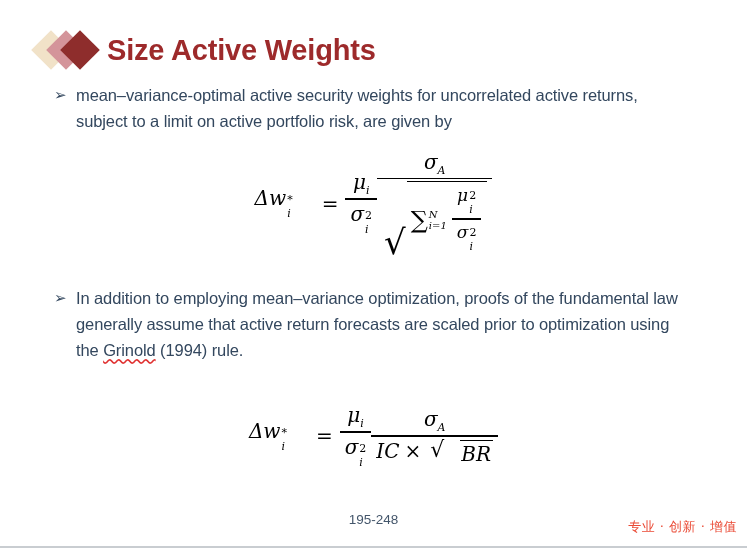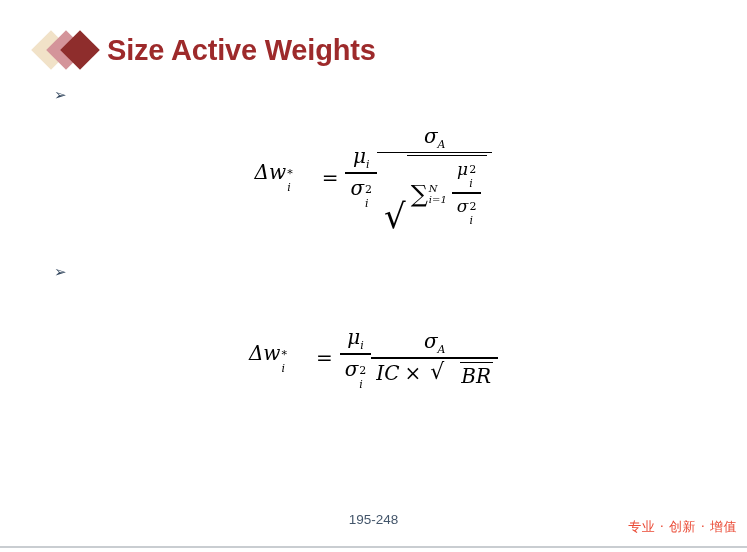--- a/index.html
+++ b/index.html
@@ -248,20 +248,21 @@
     <span class="dia dia-2"></span>
     <span class="dia dia-3"></span>
   </div>
   <div class="slide-title">Size Active Weights</div>
 </div>
 
 <div class="body-area">
 
   <div class="bullet">
     <span class="bullet-marker">➢</span>
+    <span class="bullet-text">mean–variance-optimal active security weights for uncorrelated active returns, subject to a limit on active portfolio risk, are given by</span>
   </div>
 
   <div class="formula-block formula-1">
     <span class="eq">
       <span class="lhs">
         <span>Δw</span>
         <span class="sup-sub">
           <span class="sp">*</span>
           <span class="sb">i</span>
         </span>
@@ -309,20 +310,21 @@
               </span>
             </span>
           </span>
         </span>
       </span>
     </span>
   </div>
 
   <div class="bullet" style="margin-top:28px;">
     <span class="bullet-marker">➢</span>
+    <span class="bullet-text"><span>In addition to employing mean–variance optimization, proofs of the fundamental law generally assume that active return forecasts are scaled prior to optimization using the </span><span class="misspelled">Grinold</span><span> (1994) rule.</span></span>
   </div>
 
   <div class="formula-block formula-2">
     <span class="eq">
       <span class="lhs">
         <span>Δw</span>
         <span class="sup-sub">
           <span class="sp">*</span>
           <span class="sb">i</span>
         </span>

